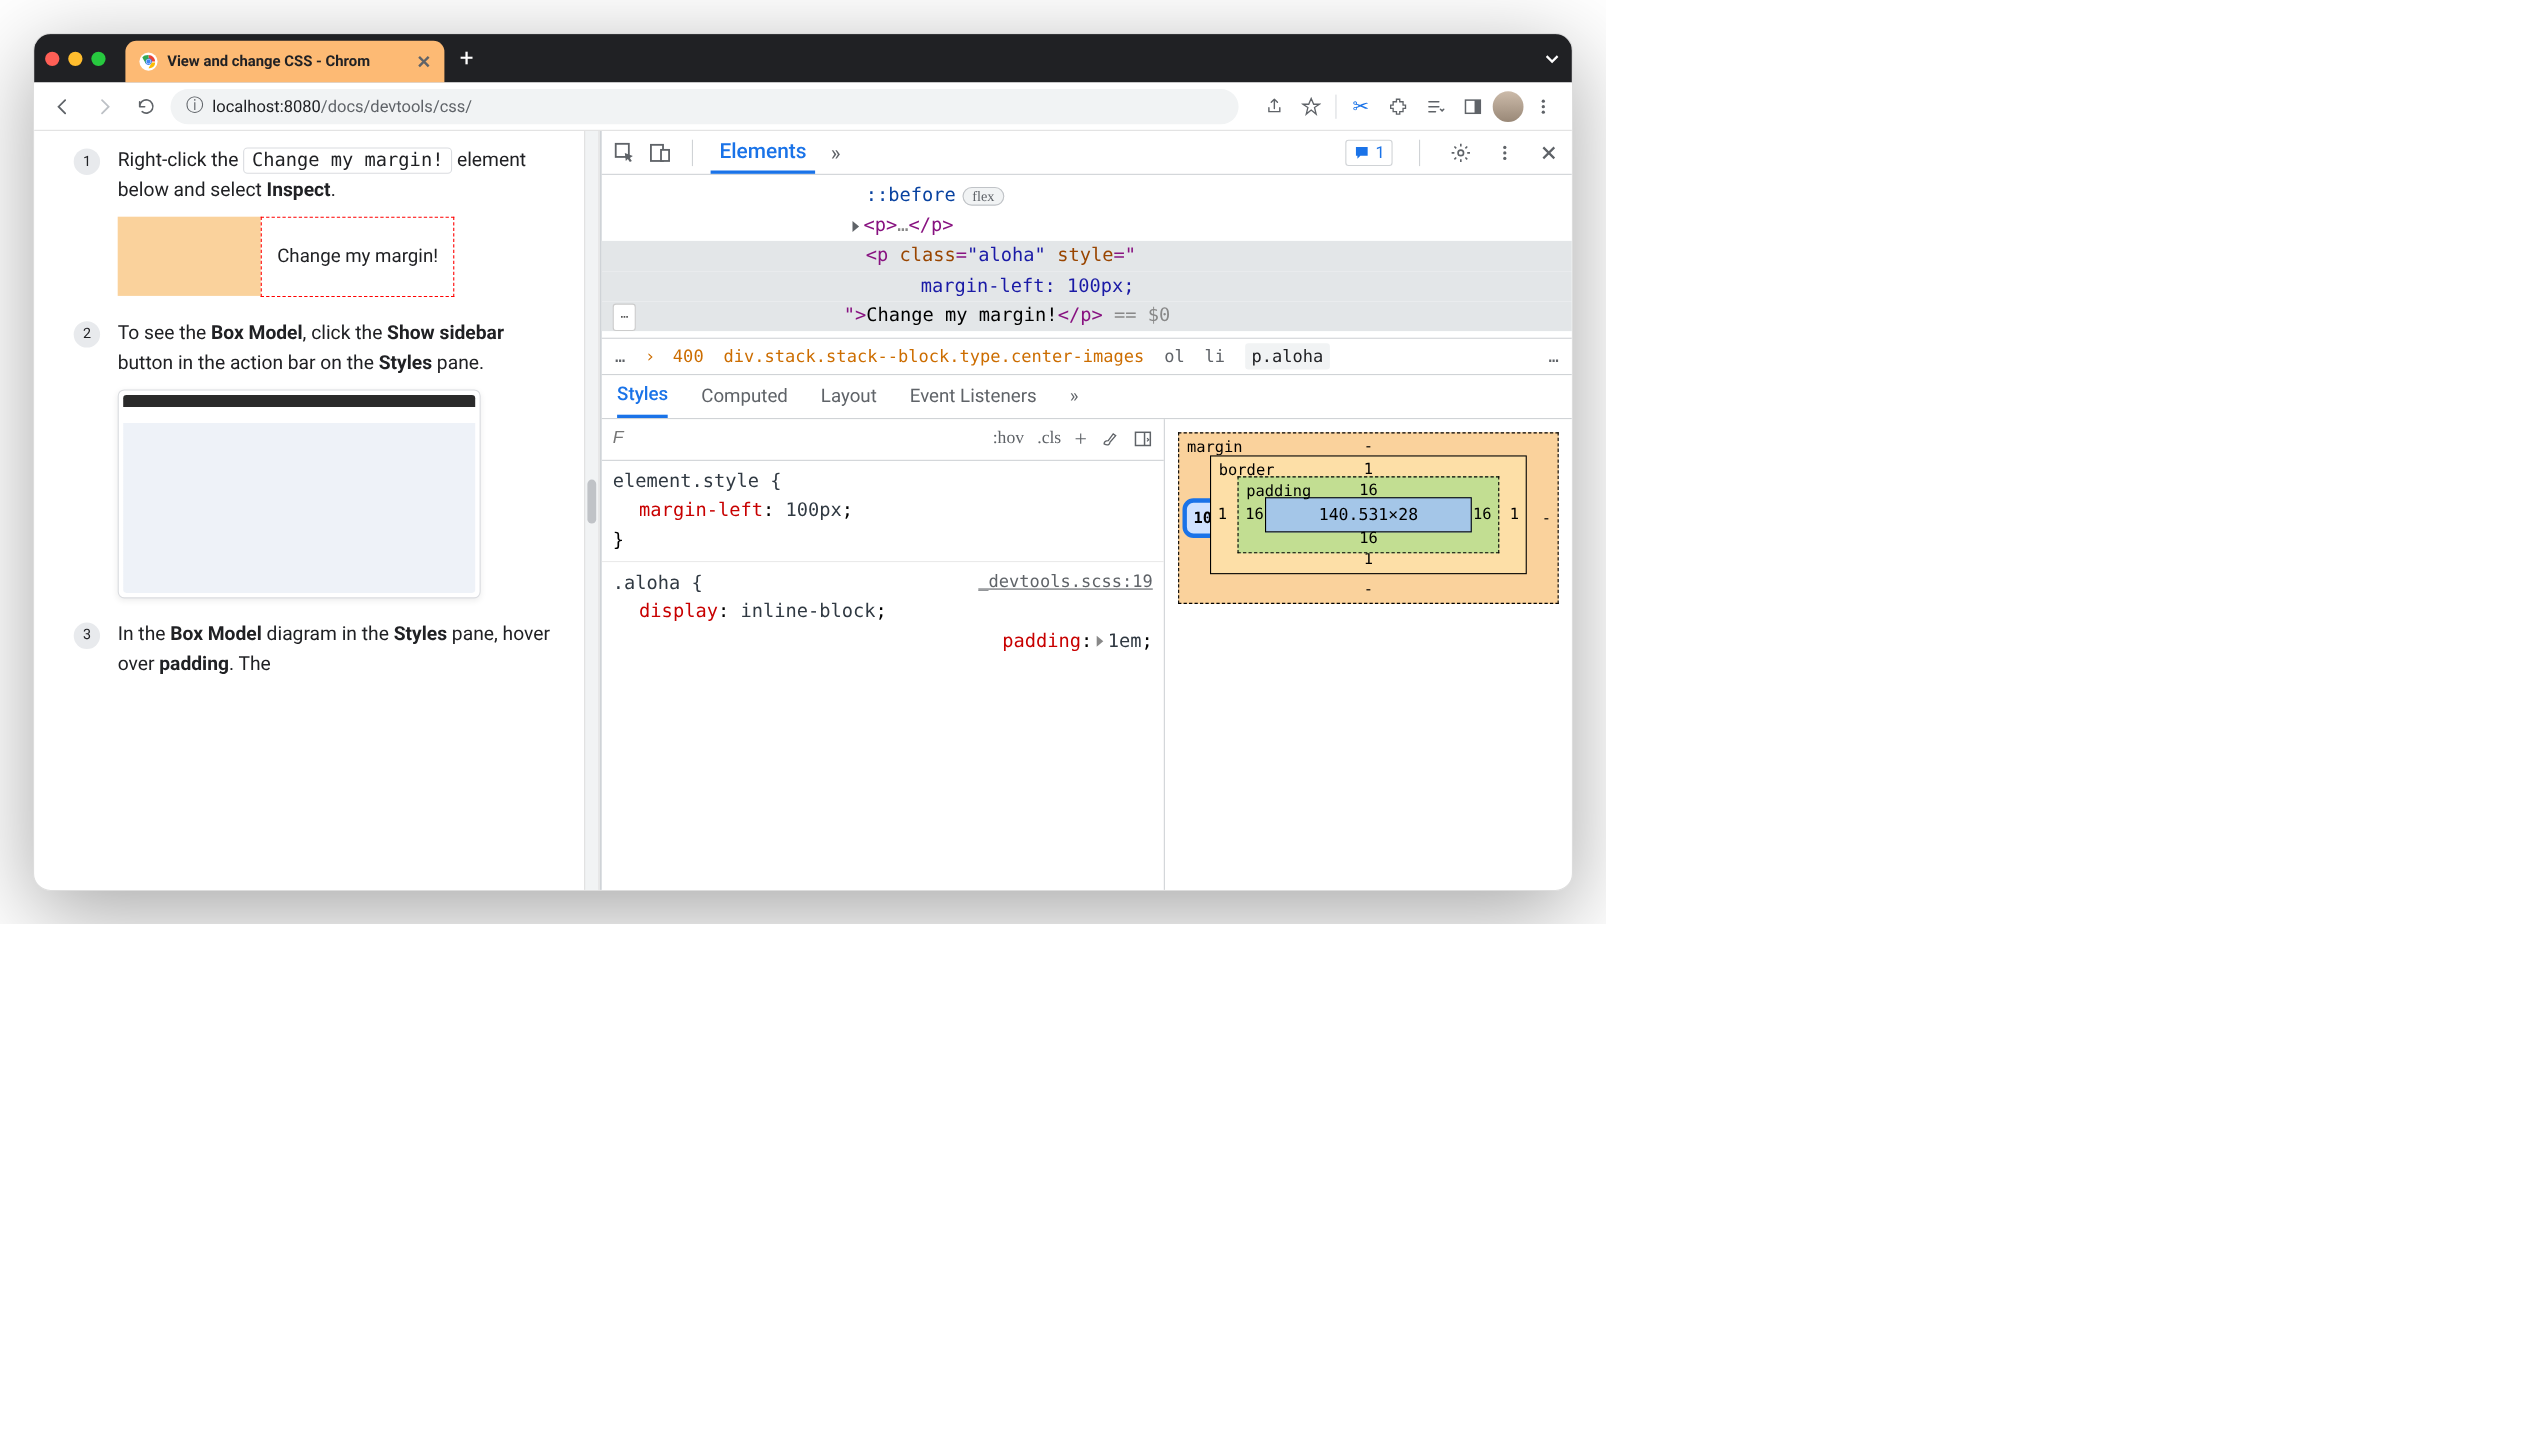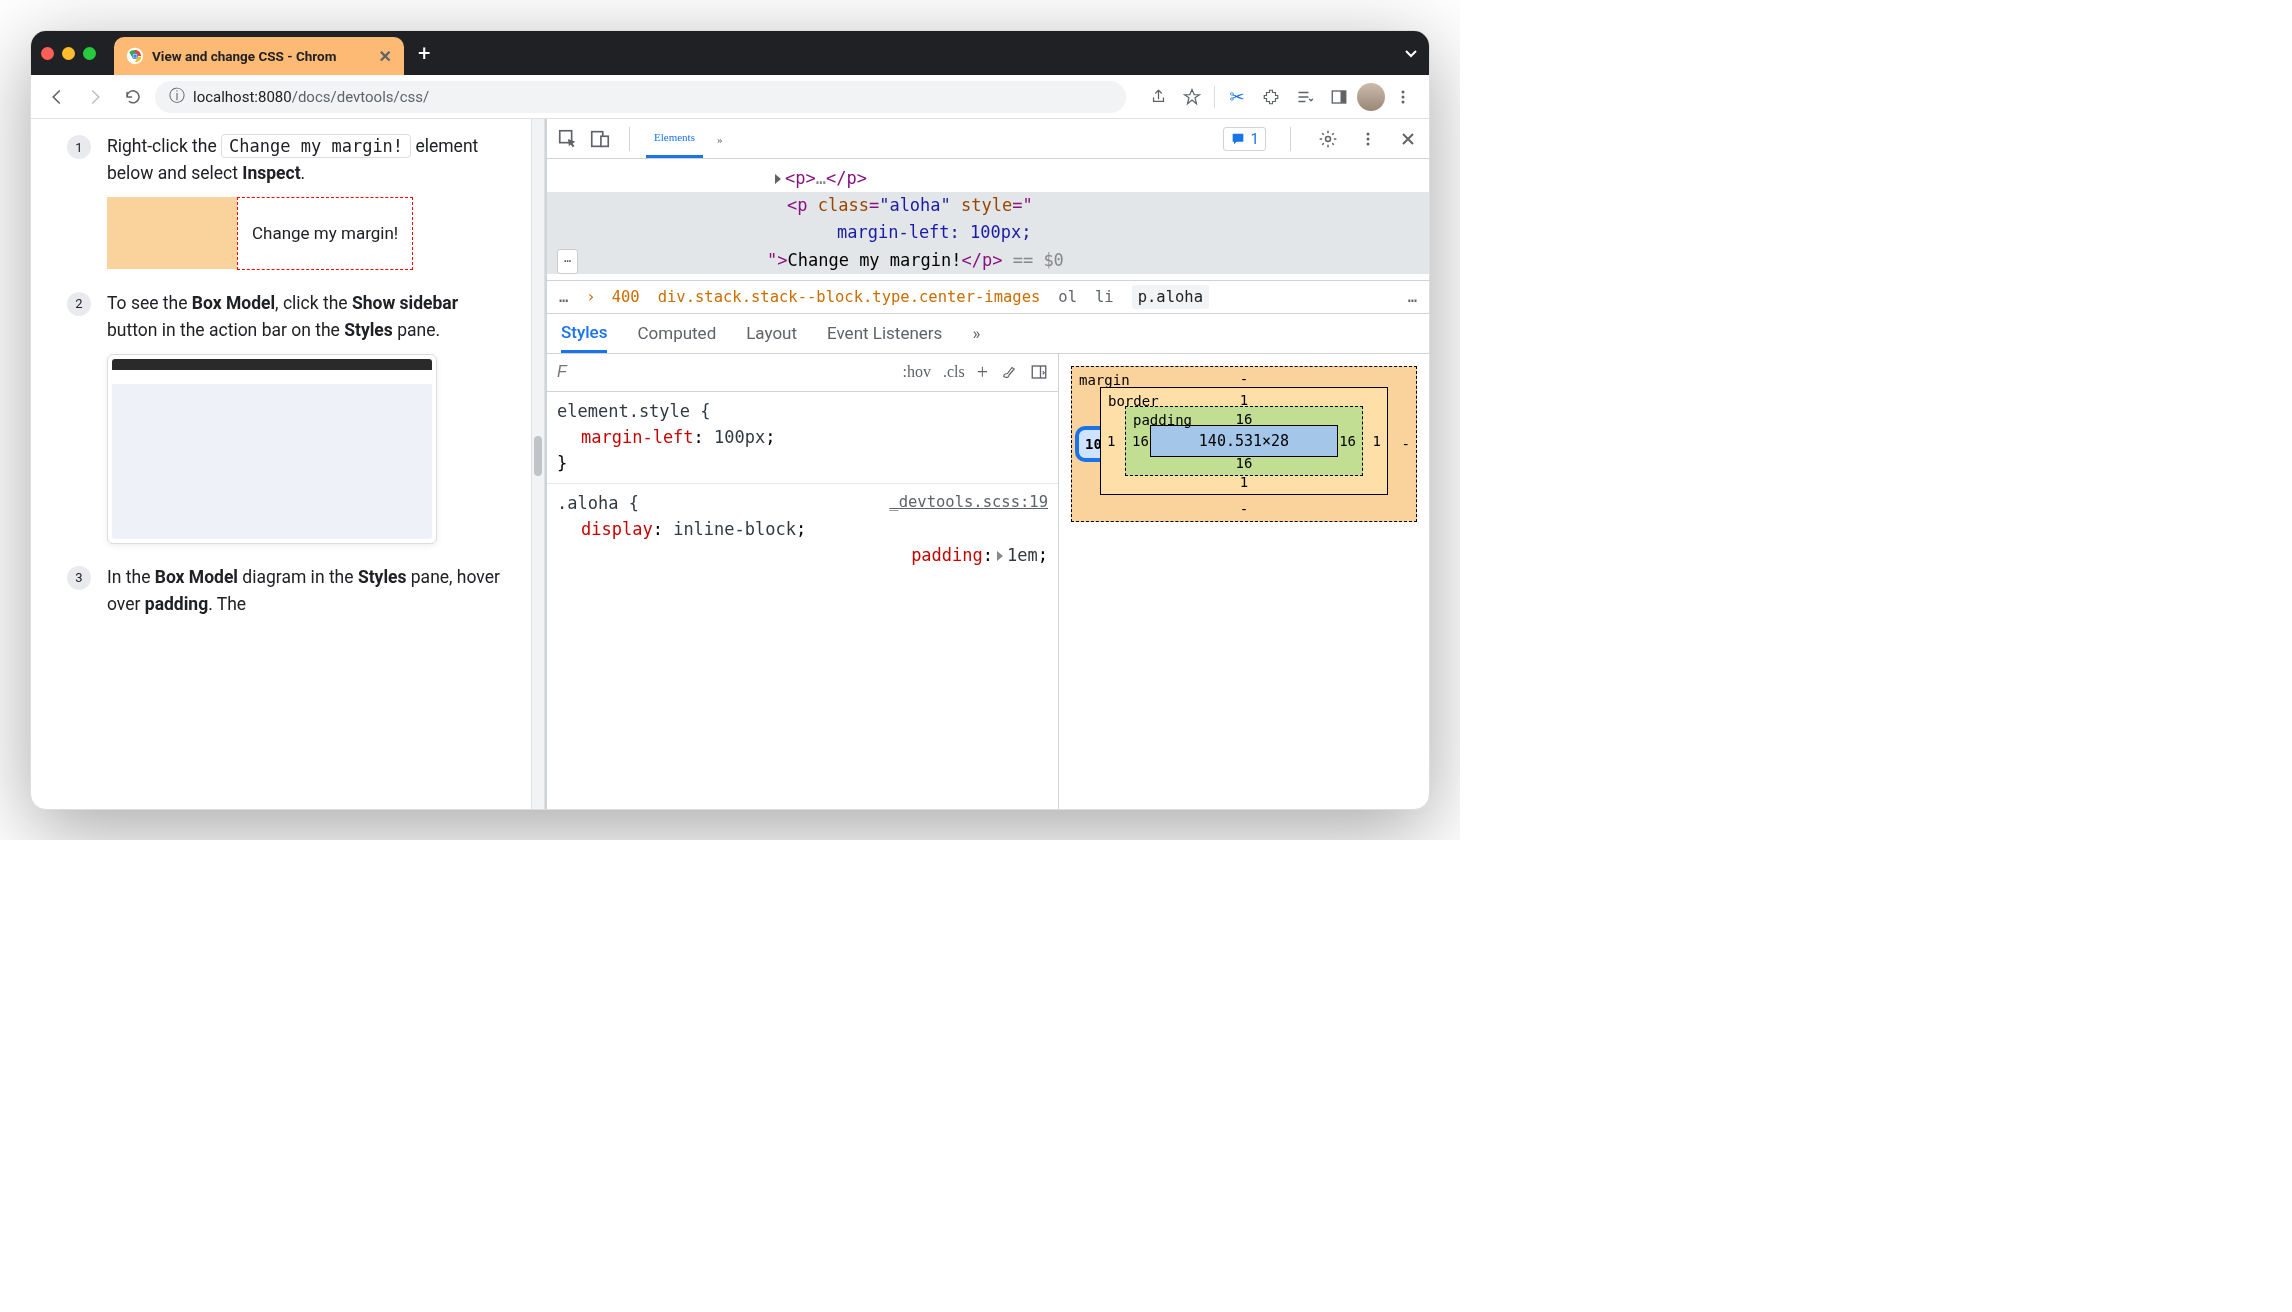--- a/index.html
+++ b/index.html
@@ -48,21 +48,21 @@
 .margin-demo-highlight { background:#fad29c; width:130px; height:72px; }
 .margin-demo { border:1px dashed red; padding:22px 14px; font-size:17px; }
 .thumbnail { width:330px; height:190px; border:1px solid #dadce0; border-radius:6px; margin-top:10px; background:#fff; box-shadow:0 2px 6px rgba(0,0,0,.07); padding:4px; }
 .thumbnail-inner { width:100%; height:100%; background:linear-gradient(#2a2a2a 6%, #fff 6% 14%, #eef2f8 14% 100%); border-radius:3px; position:relative; font-size:6px; color:#555; overflow:hidden; }
 
 
 .devtools { flex:1; display:flex; flex-direction:column; border-left:2px solid #cfd3d7; font-size:16px; }
 .dt-tabbar { display:flex; align-items:center; height:40px; border-bottom:1px solid #d0d3d6; padding:0 8px; gap:6px; }
 .dt-tabbar .ico { width:26px; height:26px; display:flex; align-items:center; justify-content:center; color:#5f6368; }
 .dt-tabbar .sep { width:1px; height:24px; background:#d0d3d6; margin:0 10px; }
-.dt-tab { padding:0 8px; height:100%; display:flex; align-items:center; font-size:11px; color:#5f6368;font-family:Liberation Serif, serif; }
+.dt-tab { padding:0 8px; height:100%; display:flex; align-items:center; font-size:19px; color:#5f6368; }
 .dt-tab.active { color:#1a73e8; border-bottom:3px solid #1a73e8; font-weight:500; }
 .dt-right { margin-left:auto; display:flex; align-items:center; gap:14px; }
 .issues-badge { display:flex; align-items:center; gap:5px; border:1px solid #d0d3d6; border-radius:3px; padding:2px 6px; color:#1a73e8; font-size:15px; }
 .issues-badge svg { fill:#1a73e8; }
 
 
 .dom-tree { font-family:Menlo,Consolas,monospace; font-size:17px; line-height:1.6; padding:6px 0; position:relative; }
 .dom-tree .row { padding:0 10px 0 80px; white-space:nowrap; }
 .dom-tree .selected { background:#e3e6e8; }
 .t-tag{color:#881280;} .t-attr{color:#994500;} .t-val{color:#1a1aa6;} .t-pseudo{color:#0842a0;} .t-gray{color:#888;}
@@ -280,20 +280,21 @@
               </div>
           <div class="ico">
                 <svg width="16" height="16" viewBox="0 0 16 16">
                   <path d="M3 3l10 10M13 3L3 13" stroke="#5f6368" stroke-width="2"></path>
                 </svg>
               </div>
         </div>
       </div>
 
       <div class="dom-tree">
+        <div class="row" style="padding-left:240px;"><span class="t-pseudo">::before</span><span class="flex-badge">flex</span></div>
         <div class="row" style="padding-left:228px;"><span class="triangle"></span><span class="t-tag">&lt;p&gt;</span><span class="t-gray">…</span><span class="t-tag">&lt;/p&gt;</span></div>
         <div class="row selected" style="padding-left:240px;"><span class="t-tag">&lt;p </span><span class="t-attr">class</span><span class="t-tag">=</span><span class="t-val">"aloha"</span> <span class="t-attr">style</span><span class="t-tag">="</span></div>
         <div class="row selected" style="padding-left:290px;"><span class="t-val">margin-left: 100px;</span></div>
         <div class="row selected" style="padding-left:220px;"><span class="t-tag">"&gt;</span><span>Change my margin!</span><span class="t-tag">&lt;/p&gt;</span><span class="t-gray"> == $0</span></div>
         <div class="dom-ellipsis">⋯</div>
       </div>
 
       <div class="dom-crumb">
         <span>…</span>
         <span class="orange" style="letter-spacing:-2px;">›</span>

